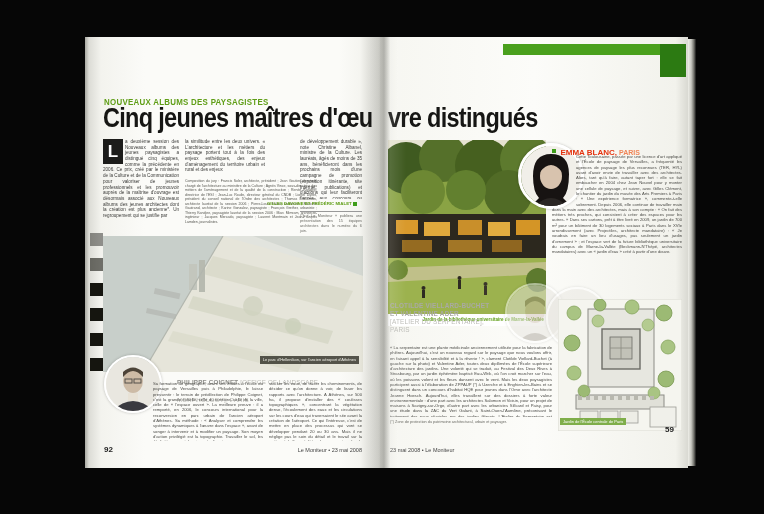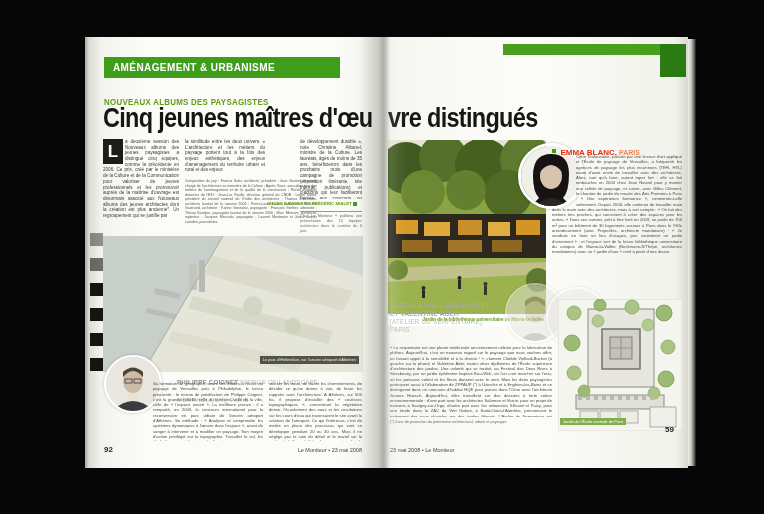--- a/index.html
+++ b/index.html
@@ -45,23 +45,20 @@
   .footer-txt{font-size:5.5px;color:#444;}
   .film-sq{position:absolute;width:13px;height:13px;background:#15150f;}
 </style>
 </head>
 <body>
 
 <div class="stage">
 
   <div class="page page-left">
 
-    <div class="abs label-bar" style="left:19px;top:20px;width:227px;height:21px;">
-      <span>AMÉNAGEMENT &amp; URBANISME</span>
-    </div>
 
     <div class="abs kicker" style="left:19px;top:60px;">NOUVEAUX ALBUMS DES PAYSAGISTES</div>
 
     <div class="abs headline" style="left:18px;top:68px;">Cinq jeunes maîtres d'œu</div>
 
     <div class="abs body-xs" style="left:18px;top:102px;width:76px;height:94px;">
       <span class="dropcap">L</span><span>a deuxième session des Nouveaux albums des jeunes paysagistes a distingué cinq équipes, comme la précédente en 2006. Ce prix, créé par le ministère de la Culture et de la Communication pour valoriser de jeunes professionnels et les promouvoir auprès de la maîtrise d'ouvrage est désormais associé aux Nouveaux albums des jeunes architectes dont la création est plus ancienne*. Un regroupement qui se justifie par</span>
     </div>
 
     <div class="abs body-xs" style="left:100px;top:102px;width:80px;height:38px;">la similitude entre les deux univers. « L'architecture et les métiers du paysage portent tout à la fois des enjeux esthétiques, des enjeux d'aménagement du territoire urbain et rural et des enjeux</div>

